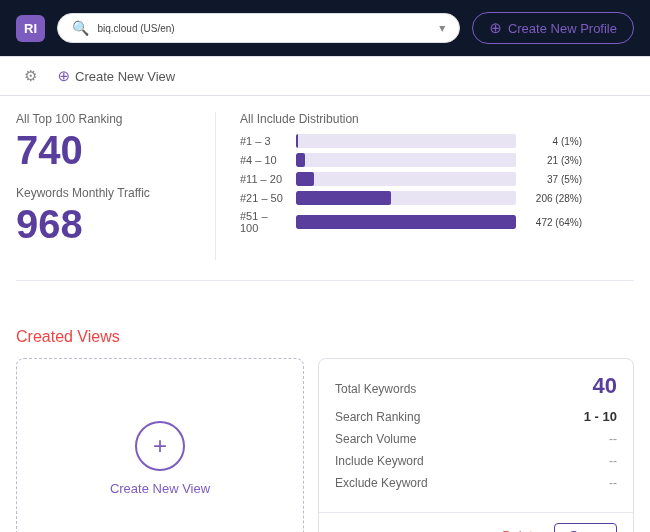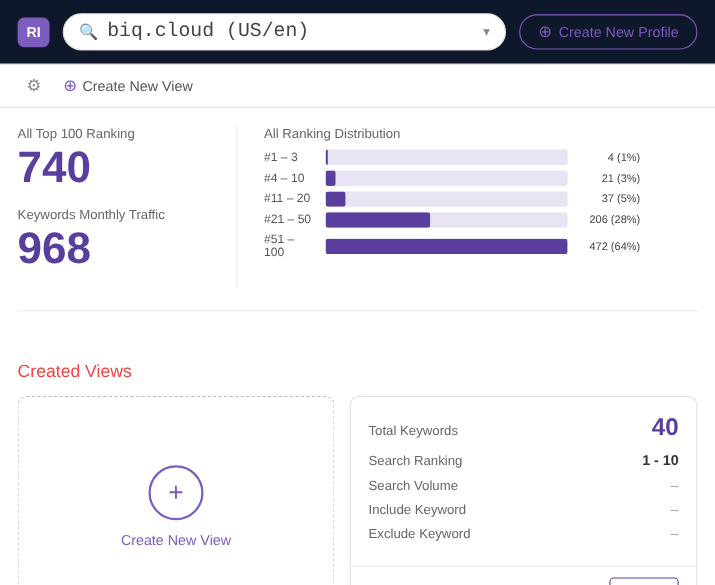--- a/index.html
+++ b/index.html
@@ -37,23 +37,22 @@
       border-radius: 20px;
       padding: 6px 14px;
       gap: 8px;
     }
     .search-icon-wrap {
       color: #888;
       font-size: 14px;
     }
     .search-text {
       flex: 1;
-      font-size: 18px;
+      font-size: 10px;
       color: #444;
-      font-family: Liberation Mono, monospace;
     }
     .search-chevron {
       color: #888;
       font-size: 12px;
     }
     .create-profile-btn {
       display: flex;
       align-items: center;
       gap: 6px;
       border: 1.5px solid #7c5cbf;
@@ -333,21 +332,21 @@
     <div class="stats-row">
 
       <div class="stats-left">
         <div class="stats-label">All Top 100 Ranking</div>
         <div class="stats-number">740</div>
         <div class="stats-label">Keywords Monthly Traffic</div>
         <div class="stats-number">968</div>
       </div>
 
       <div class="stats-right">
-        <div class="dist-title">All Ranking Distribution</div>
+        <div class="dist-title">All Include Distribution</div>
         <div id="dist-bars">
             <div class="dist-row">
               <span class="dist-label">#1 – 3</span>
               <div class="dist-bar-bg">
                 <div class="dist-bar-fill" style="width: 1%;"></div>
               </div>
               <span class="dist-value">4 (1%)</span>
             </div>
             <div class="dist-row">
               <span class="dist-label">#4 – 10</span>

